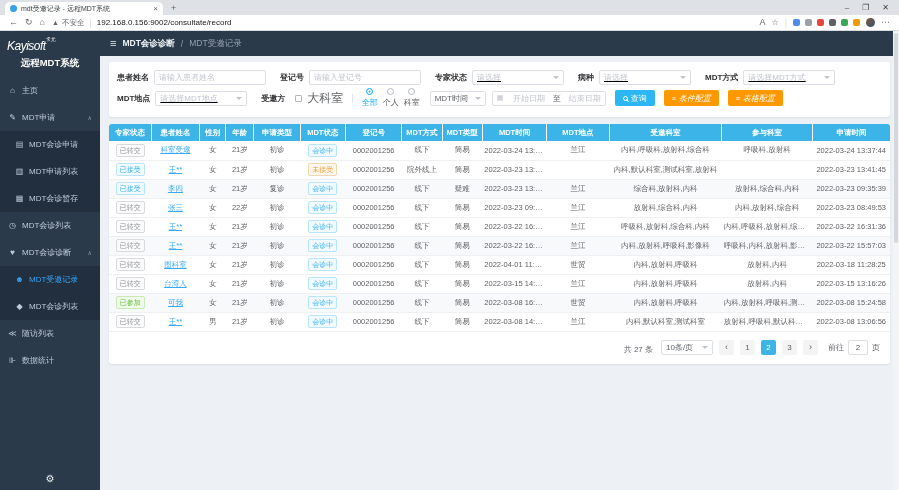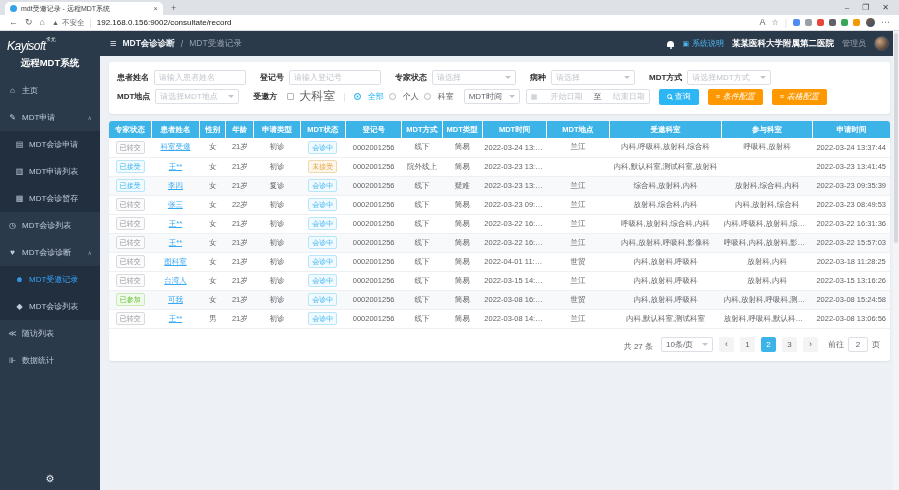--- a/index.html
+++ b/index.html
@@ -60,33 +60,33 @@
   .content{flex:1;padding:6px 9px 8px 9px;min-height:0;}
   .card{background:#fff;border-radius:3px;box-shadow:0 1px 2px rgba(0,0,0,.07);}
   .search-card{padding:5px 8px 6px;margin-bottom:7px;}
   .form-row{display:flex;align-items:center;margin:3px 0;}
   .field{display:flex;align-items:center;margin-right:14px;}
   .field-label{font-size:8px;color:#303133;font-weight:bold;margin-right:5px;white-space:nowrap;}
   .control{height:15px;border:1px solid #dcdfe6;border-radius:2px;background:#fff;display:flex;align-items:center;padding:0 4px;font-size:8px;min-width:0;}
   .control .ph{color:#c0c4cc;white-space:nowrap;overflow:hidden;flex:1;}
   .control .val{color:#606266;white-space:nowrap;flex:1;}
   .caret{width:0;height:0;border-left:3px solid transparent;border-right:3px solid transparent;border-top:3px solid #c0c4cc;margin-left:3px;flex-shrink:0;}
-  .w-input{width:92px;}
-  .w-select{width:84px;}
+  .w-input{width:112px;}
+  .w-select{width:92px;text-decoration:underline;}
   .w-time{width:56px;}
   .invitee-group{display:flex;align-items:center;gap:5px;margin-right:10px;}
   .chk{width:7px;height:7px;border:1px solid #b4b8bf;border-radius:1px;background:#fff;}
   .chk-label{font-size:12px;color:#606266;}
   .vdiv{color:#dcdfe6;font-size:9px;margin:0 3px;}
-  .radio{display:flex;align-items:center;gap:7px;}
+  .radio{display:flex;align-items:center;gap:2px;flex-direction:column;}
   .radio-dot{width:7px;height:7px;border:1px solid #b4b8bf;border-radius:50%;background:#fff;}
   .radio.checked .radio-dot{border-color:#2cb6f3;background:#2cb6f3;box-shadow:inset 0 0 0 1.5px #fff;}
   .radio-label{font-size:8px;color:#606266;}
   .radio.checked .radio-label{color:#2cb6f3;}
-  .daterange{width:124px;justify-content:space-between;}
+  .daterange{width:114px;justify-content:space-between;}
   .cal-ic{color:#c0c4cc;font-size:7px;margin-right:2px;}
   .date-to{color:#606266;font-size:8px;}
   .btn{height:16px;border:none;border-radius:2px;color:#fff;font-size:8px;display:flex;align-items:center;gap:3px;padding:0 8px;margin-left:9px;cursor:pointer;white-space:nowrap;}
   .btn-query{background:#2cb6f3;}
   .btn-orange{background:#fd9800;font-style:italic;}
   .mag{width:5px;height:5px;border:1px solid #fff;border-radius:50%;position:relative;flex-shrink:0;}
   .mag::after{content:'';position:absolute;width:3px;height:1px;background:#fff;right:-2.5px;bottom:-1px;transform:rotate(45deg);}
   .btn-ic{font-size:7px;line-height:1;}
 
   
@@ -227,30 +227,20 @@
       <div class="sidebar-gear">⚙</div>
     </div>
 
     <div class="main">
 
       <div class="topbar">
         <span class="fold-icon">≡</span>
         <span class="crumb-section">MDT会诊诊断</span>
         <span class="crumb-sep">/</span>
         <span class="crumb-page">MDT受邀记录</span>
-        <div class="topbar-right">
-          <span class="bell"></span>
-          <span class="help-link">
-            <span class="help-ic">▣</span>
-            <span>系统说明</span>
-          </span>
-          <span class="hospital">某某医科大学附属第二医院</span>
-          <span class="role">管理员</span>
-          <span class="avatar"></span>
-        </div>
       </div>
 
       <div class="content">
 
         <div class="card search-card">
           <div class="form-row">
               <div class="field">
                 <span class="field-label">患者姓名</span>
                 <div class="control w-input">
                   <span class="ph">请输入患者姓名</span>

